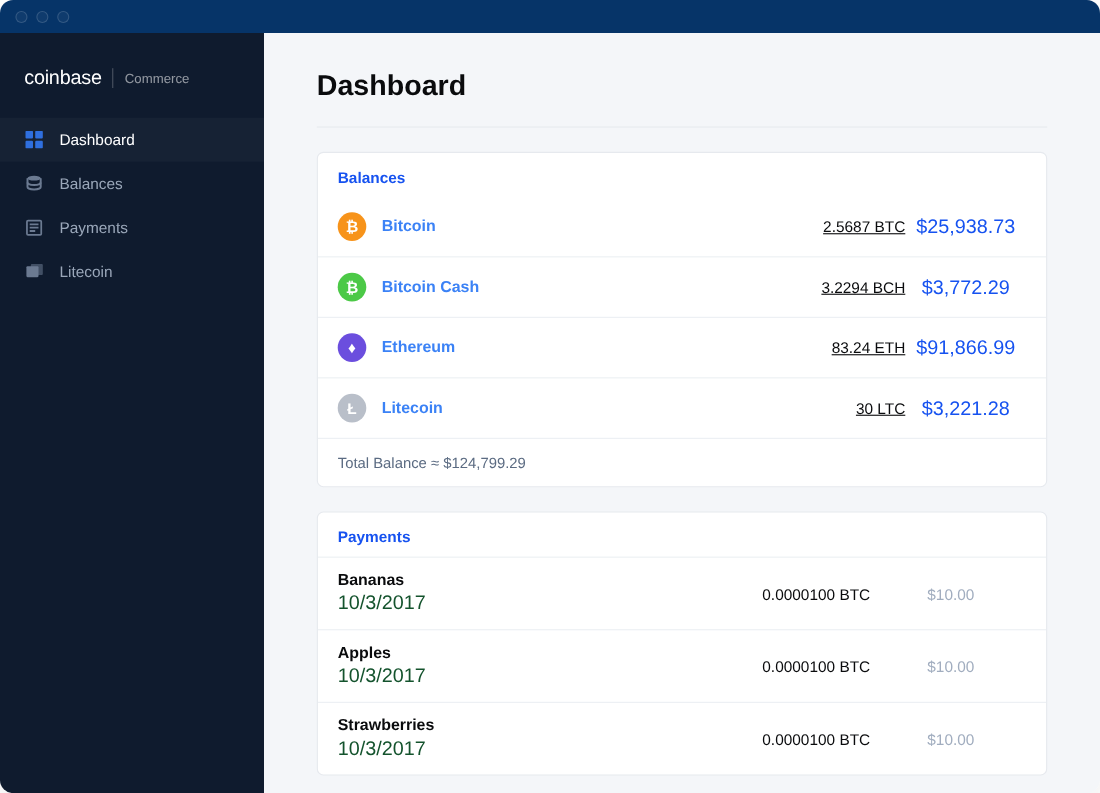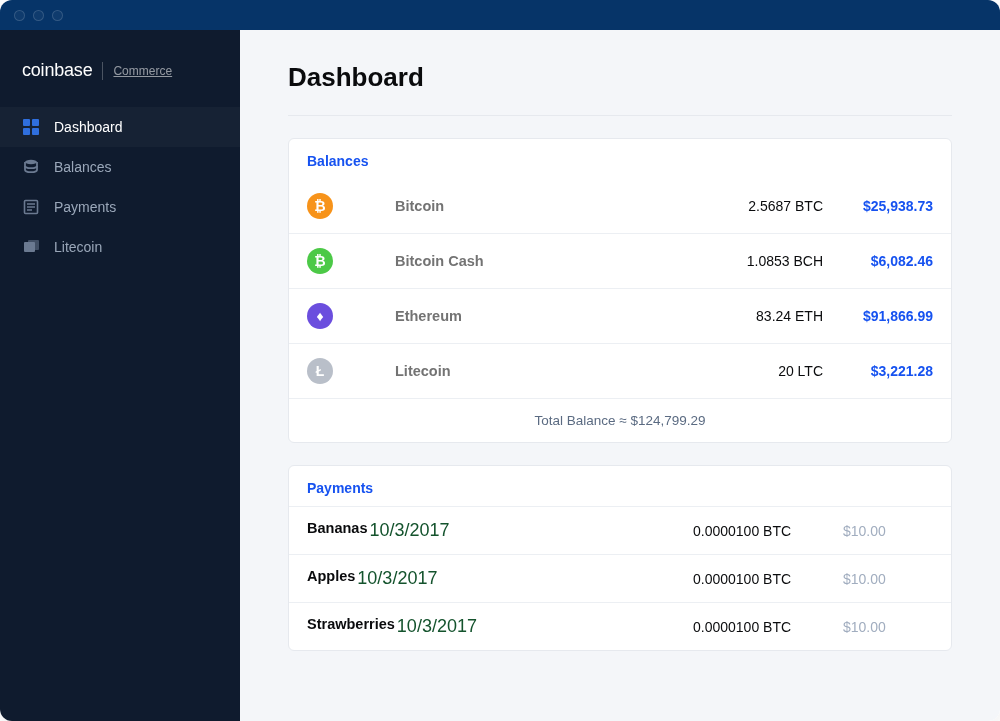--- a/index.html
+++ b/index.html
@@ -53,21 +53,20 @@
       font-weight: 500;
       letter-spacing: -0.2px;
     }
     .brand-sep {
       width: 1px; height: 18px;
       background: rgba(255,255,255,0.25);
     }
     .brand-sub {
       font-size: 12px;
       color: rgba(255,255,255,0.55);
-      text-decoration: underline;
     }
     .nav { display: flex; flex-direction: column; }
     .nav-item {
       display: flex;
       align-items: center;
       gap: 14px;
       padding: 11px 22px;
       font-size: 14px;
       color: #9aa7b9;
       cursor: pointer;
@@ -120,38 +119,37 @@
       padding: 14px 18px;
       border-top: 1px solid #eceff3;
     }
     .brow:first-child { border-top: none; }
     .coin {
       width: 26px; height: 26px; border-radius: 50%;
       display: flex; align-items: center; justify-content: center;
       color: #fff; font-size: 14px; font-weight: 700;
       margin-right: 14px; flex: 0 0 auto;
     }
-    .bname { font-size: 14.5px; font-weight: 600; color: #737373; flex: 0 0 auto; margin-left: 48px; }
+    .bname { font-size: 14.5px; font-weight: 600; color: #3b82f6; flex: 0 0 auto; }
     .spacer { flex: 1 1 auto; }
-    .bqty { font-size: 14px; color: #0a0b0d; width: 130px; text-align: right; }
-    .busd { font-size: 14px; font-weight: 700; color: #1652f0; width: 110px; text-align: right; }
+    .bqty { font-size: 14px; color: #0a0b0d; width: 130px; text-align: right; text-decoration: underline; }
+    .busd { font-size: 18px; font-weight: 400; color: #1652f0; width: 110px; text-align: center; }
     .totalrow {
-      text-align: center;
       padding: 14px 18px;
       font-size: 13.5px;
       color: #5b6b82;
       border-top: 1px solid #eceff3;
     }
     .prow {
       display: flex;
       align-items: center;
       padding: 13px 18px;
       border-top: 1px solid #eceff3;
     }
-    .pleft { display: flex; flex-direction: row; gap: 2px; }
+    .pleft { display: flex; flex-direction: column; gap: 2px; }
     .pname { font-size: 14.5px; font-weight: 600; color: #0a0b0d; }
     .pdate { font-size: 18px; color: #14532d; }
     .pqty { font-size: 14px; color: #0a0b0d; width: 150px; text-align: left; }
     .pusd { font-size: 14px; color: #a1adbf; width: 90px; }
   </style>
 </head>
 <body>
 
 <div class="window">
 
@@ -237,41 +235,41 @@
             <span class="bqty">2.5687 BTC</span>
             <span class="busd">$25,938.73</span>
           </div>
 
           <div class="brow">
             <span class="coin" style="background:#4cc947">
                 <span>₿</span>
               </span>
             <span class="bname">Bitcoin Cash</span>
             <span class="spacer"></span>
-            <span class="bqty">1.0853 BCH</span>
-            <span class="busd">$6,082.46</span>
+            <span class="bqty">3.2294 BCH</span>
+            <span class="busd">$3,772.29</span>
           </div>
 
           <div class="brow">
             <span class="coin" style="background:#6b4ede">
                 <span>♦</span>
               </span>
             <span class="bname">Ethereum</span>
             <span class="spacer"></span>
             <span class="bqty">83.24 ETH</span>
             <span class="busd">$91,866.99</span>
           </div>
 
           <div class="brow">
             <span class="coin" style="background:#b9bfc9">
                 <span>Ł</span>
               </span>
             <span class="bname">Litecoin</span>
             <span class="spacer"></span>
-            <span class="bqty">20 LTC</span>
+            <span class="bqty">30 LTC</span>
             <span class="busd">$3,221.28</span>
           </div>
 
         </div>
         <div class="totalrow">Total Balance ≈ $124,799.29</div>
       </section>
 
       <section class="card">
         <div class="card-head">Payments</div>
         <div class="rows">

